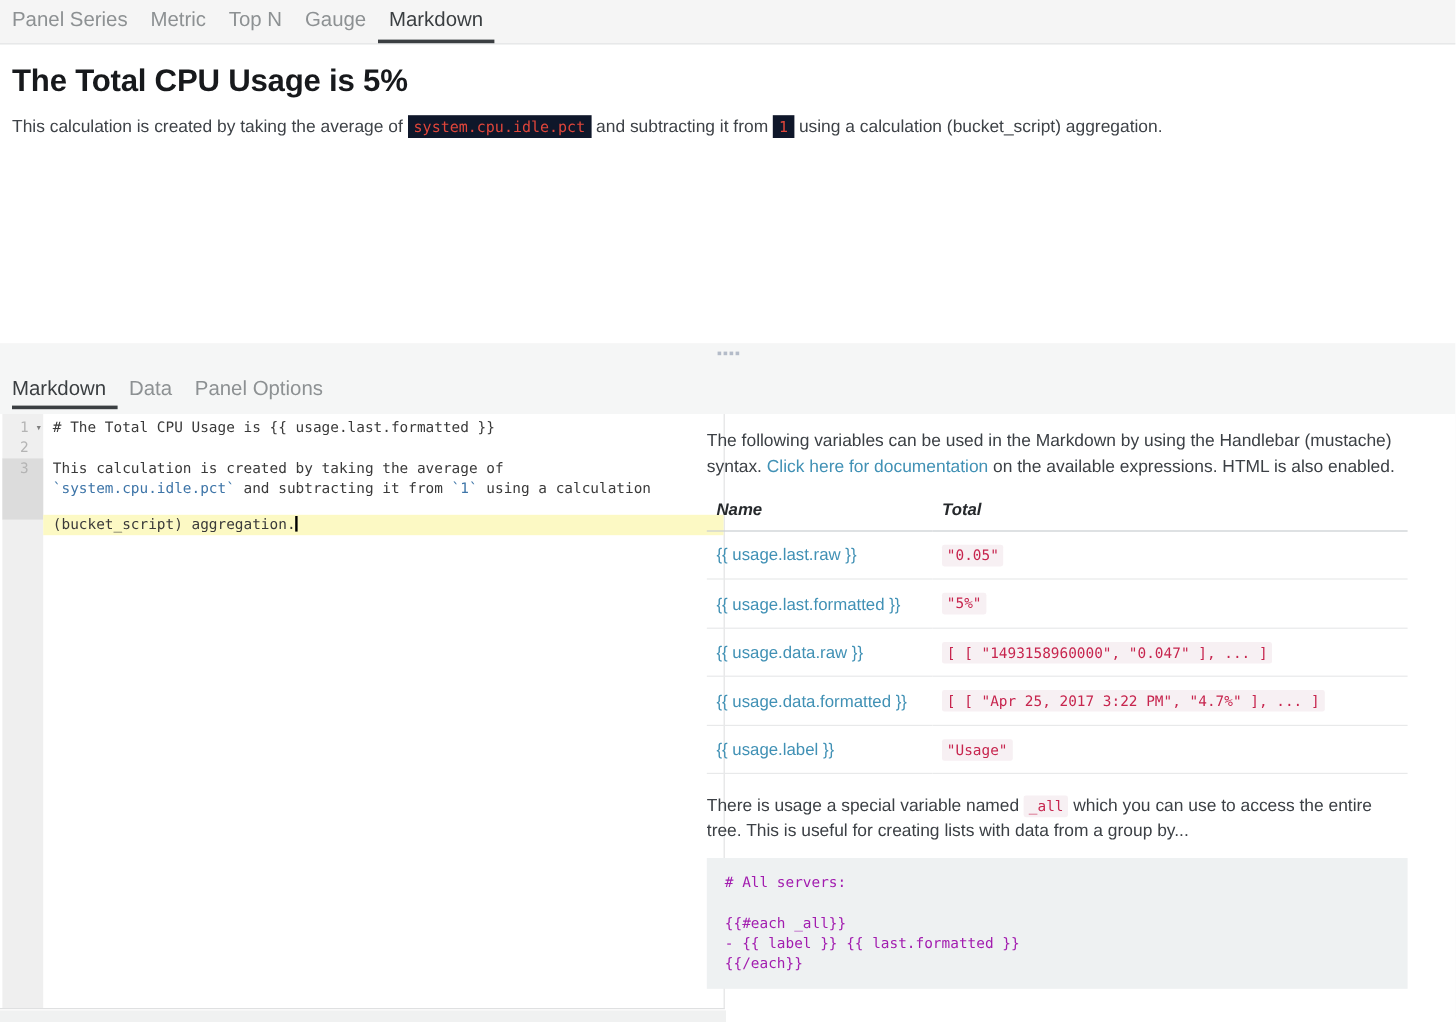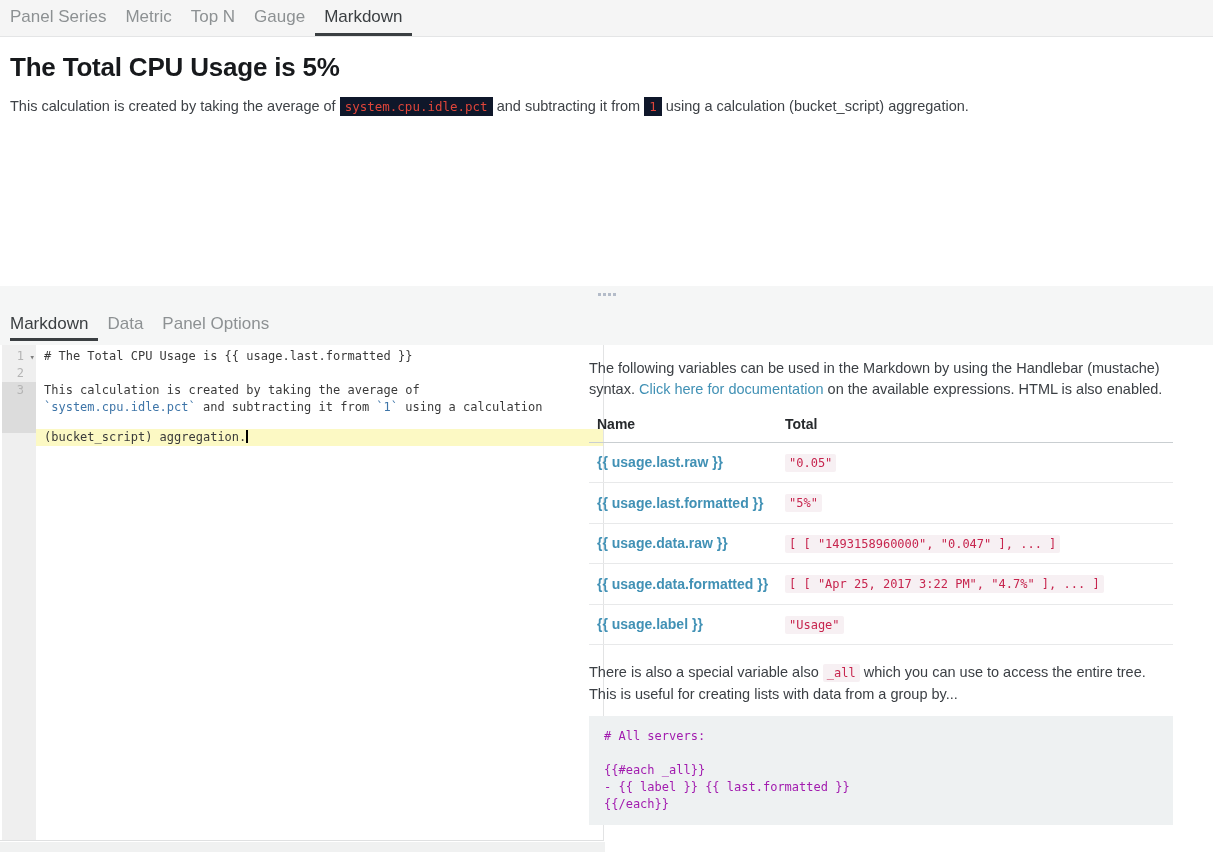--- a/index.html
+++ b/index.html
@@ -47,24 +47,24 @@
   .md-code { color:#3e75a8; }
   .cursor { display:inline-block; width:2px; height:13px; background:#000; vertical-align:-2px; }
 
   
   .docs { position:absolute; left:589px; top:0; width:584px; font-size:14.5px;
           color:#3c4045; line-height:20.5px; }
   .docs-intro { margin-top:13px; }
   .doc-link { color:#4191b5; text-decoration:none; cursor:pointer; }
   .vars-table { width:100%; border-collapse:collapse; margin-top:9px; }
   .vars-table th { text-align:left; font-size:14px; color:#26292c; font-weight:bold;
-                   padding:6px 8px 7px; border-bottom:1px solid #c9ced1; }
+                   padding:6px 8px 7px; border-bottom:1px solid #c9ced1;font-style:italic; }
   .vars-table th.col-name { width:188px; }
   .vars-table td { padding:9px 8px; border-bottom:1px solid #e8e9ea; font-size:14px; vertical-align:middle; }
-  .vars-table td.name { color:#4191b5; cursor:pointer;font-weight:bold; }
+  .vars-table td.name { color:#4191b5; cursor:pointer; }
   .code-pink { font-family:"DejaVu Sans Mono", monospace; font-size:12px; color:#c7254e;
                background:#f7f0f3; padding:2px 4px; border-radius:2px; white-space:pre; }
   .docs .note { margin-top:17px; }
   .example { margin-top:12px; width:100%; background:#eef1f2; color:#a21caf;
              font-family:"DejaVu Sans Mono", monospace; font-size:12px; line-height:17px;
              padding:12px 15px; white-space:pre; }
 </style>
 </head>
 <body>
 
@@ -144,21 +144,21 @@
             <td class="name">{{ usage.data.formatted }}</td>
             <td><span class="code-pink">[ [ "Apr 25, 2017 3:22 PM", "4.7%" ], ... ]</span></td>
           </tr>
           <tr>
             <td class="name">{{ usage.label }}</td>
             <td><span class="code-pink">"Usage"</span></td>
           </tr>
         </tbody>
       </table>
 
-      <p class="note"><span>There is also a special variable also </span><span class="code-pink">_all</span><span> which you can use to access the entire tree. This is useful for creating lists with data from a group by...</span></p>
+      <p class="note"><span>There is usage a special variable named </span><span class="code-pink">_all</span><span> which you can use to access the entire tree. This is useful for creating lists with data from a group by...</span></p>
 
       <div class="example"># All servers:
 
 {{#each _all}}
 - {{ label }} {{ last.formatted }}
 {{/each}}</div>
     </div>
 
   </div>
 </div>

